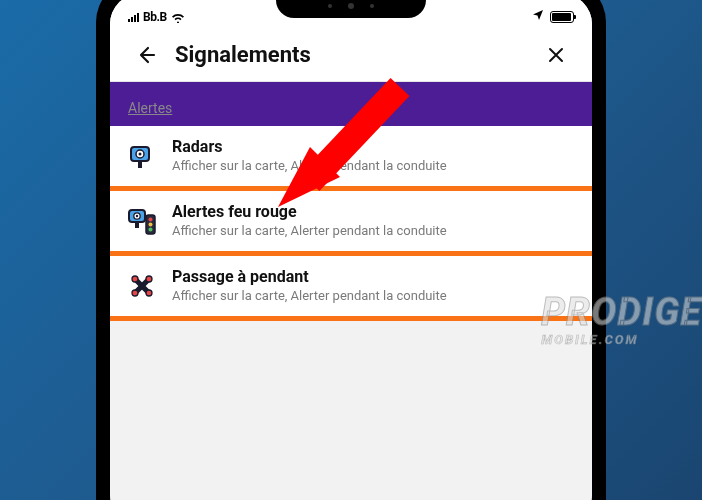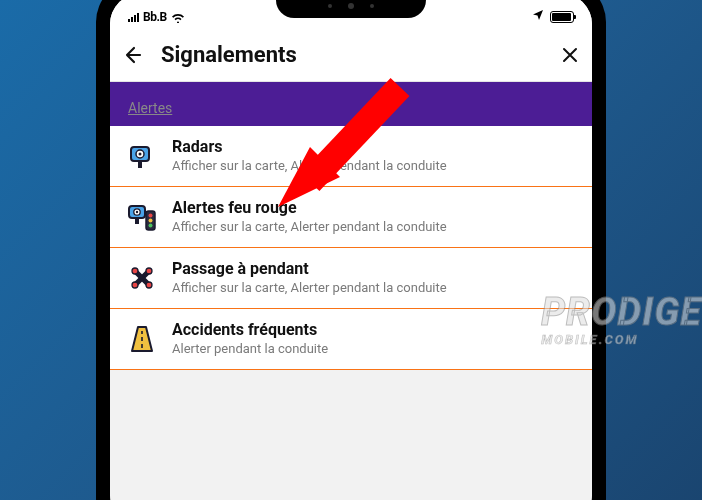--- a/index.html
+++ b/index.html
@@ -66,42 +66,42 @@
   .wifi-icon svg { display: block; }
   .battery { width: 24px; height: 12px; border: 1.5px solid #000; border-radius: 3px; position: relative; }
   .battery::after { content:''; position:absolute; right:-3px; top:3px; width:2px; height:4px; background:#000; border-radius:0 1px 1px 0; }
   .battery-fill { position:absolute; left:1px; top:1px; bottom:1px; right:2px; background:#000; border-radius:1px; }
 
   .app-header {
     background: #fff;
     height: 54px;
     display: flex;
     align-items: center;
-    padding: 0 11px;
+    padding: 0 25px;
     gap: 18px;
     border-bottom: 1px solid #e5e5e5;
   }
   .back-btn { width: 22px; height: 22px; display:flex; align-items:center; justify-content:center; cursor:pointer; }
   .app-title { flex: 1; font-size: 22px; font-weight: 700; color: #111; }
   .close-btn { width: 22px; height: 22px; display:flex; align-items:center; justify-content:center; cursor:pointer; }
 
   .section-label {
     padding: 18px 18px 10px 18px;
     font-size: 14px;
     color: #888;
     background: #4c1d95;
     text-decoration: underline;
   }
 
   .list { background: #fff; }
   .list-item {
     display: flex;
     align-items: center;
     padding: 11px 16px;
-    border-bottom: 1px solid #f97316;
+    border-bottom: 5px solid #f97316;
     gap: 14px;
     cursor: pointer;
   }
   .item-icon { width: 32px; height: 32px; flex-shrink: 0; display:flex; align-items:center; justify-content:center; }
   .item-text { flex: 1; min-width: 0; }
   .item-title { font-size: 16px; font-weight: 700; color: #111; line-height: 1.25; }
   .item-sub { font-size: 13px; color: #7a7a7a; line-height: 1.3; margin-top: 1px; white-space: nowrap; overflow: hidden; text-overflow: ellipsis; }
 
   .red-arrow {
     position: absolute;
@@ -238,34 +238,20 @@
             <circle cx="8" cy="22" r="3" fill="#e84545" stroke="#1a1a2e" stroke-width="1.3"></circle>
             <circle cx="22" cy="22" r="3" fill="#e84545" stroke="#1a1a2e" stroke-width="1.3"></circle>
           </svg>
         </div>
         <div class="item-text">
           <div class="item-title">Passage à pendant</div>
           <div class="item-sub">Afficher sur la carte, Alerter pendant la conduite</div>
         </div>
       </div>
 
-      <div class="list-item">
-        <div class="item-icon">
-          <svg width="28" height="30" viewBox="0 0 28 30">
-            <path d="M10 3 L4 27 L24 27 L18 3 Z" fill="#f0c040" stroke="#1a1a2e" stroke-width="2" stroke-linejoin="round"></path>
-            <line x1="14" y1="7" x2="14" y2="10" stroke="#1a1a2e" stroke-width="1.6"></line>
-            <line x1="14" y1="13" x2="14" y2="17" stroke="#1a1a2e" stroke-width="1.6"></line>
-            <line x1="14" y1="20" x2="14" y2="24" stroke="#1a1a2e" stroke-width="1.6"></line>
-          </svg>
-        </div>
-        <div class="item-text">
-          <div class="item-title">Accidents fréquents</div>
-          <div class="item-sub">Alerter pendant la conduite</div>
-        </div>
-      </div>
 
 
     </div>
   </div>
 </div>
 
 <div class="red-arrow">
   <svg width="160" height="150" viewBox="0 0 160 150">
     <g transform="rotate(0)">
       <line x1="130" y1="15" x2="40" y2="110" stroke="#ff0000" stroke-width="26"></line>

